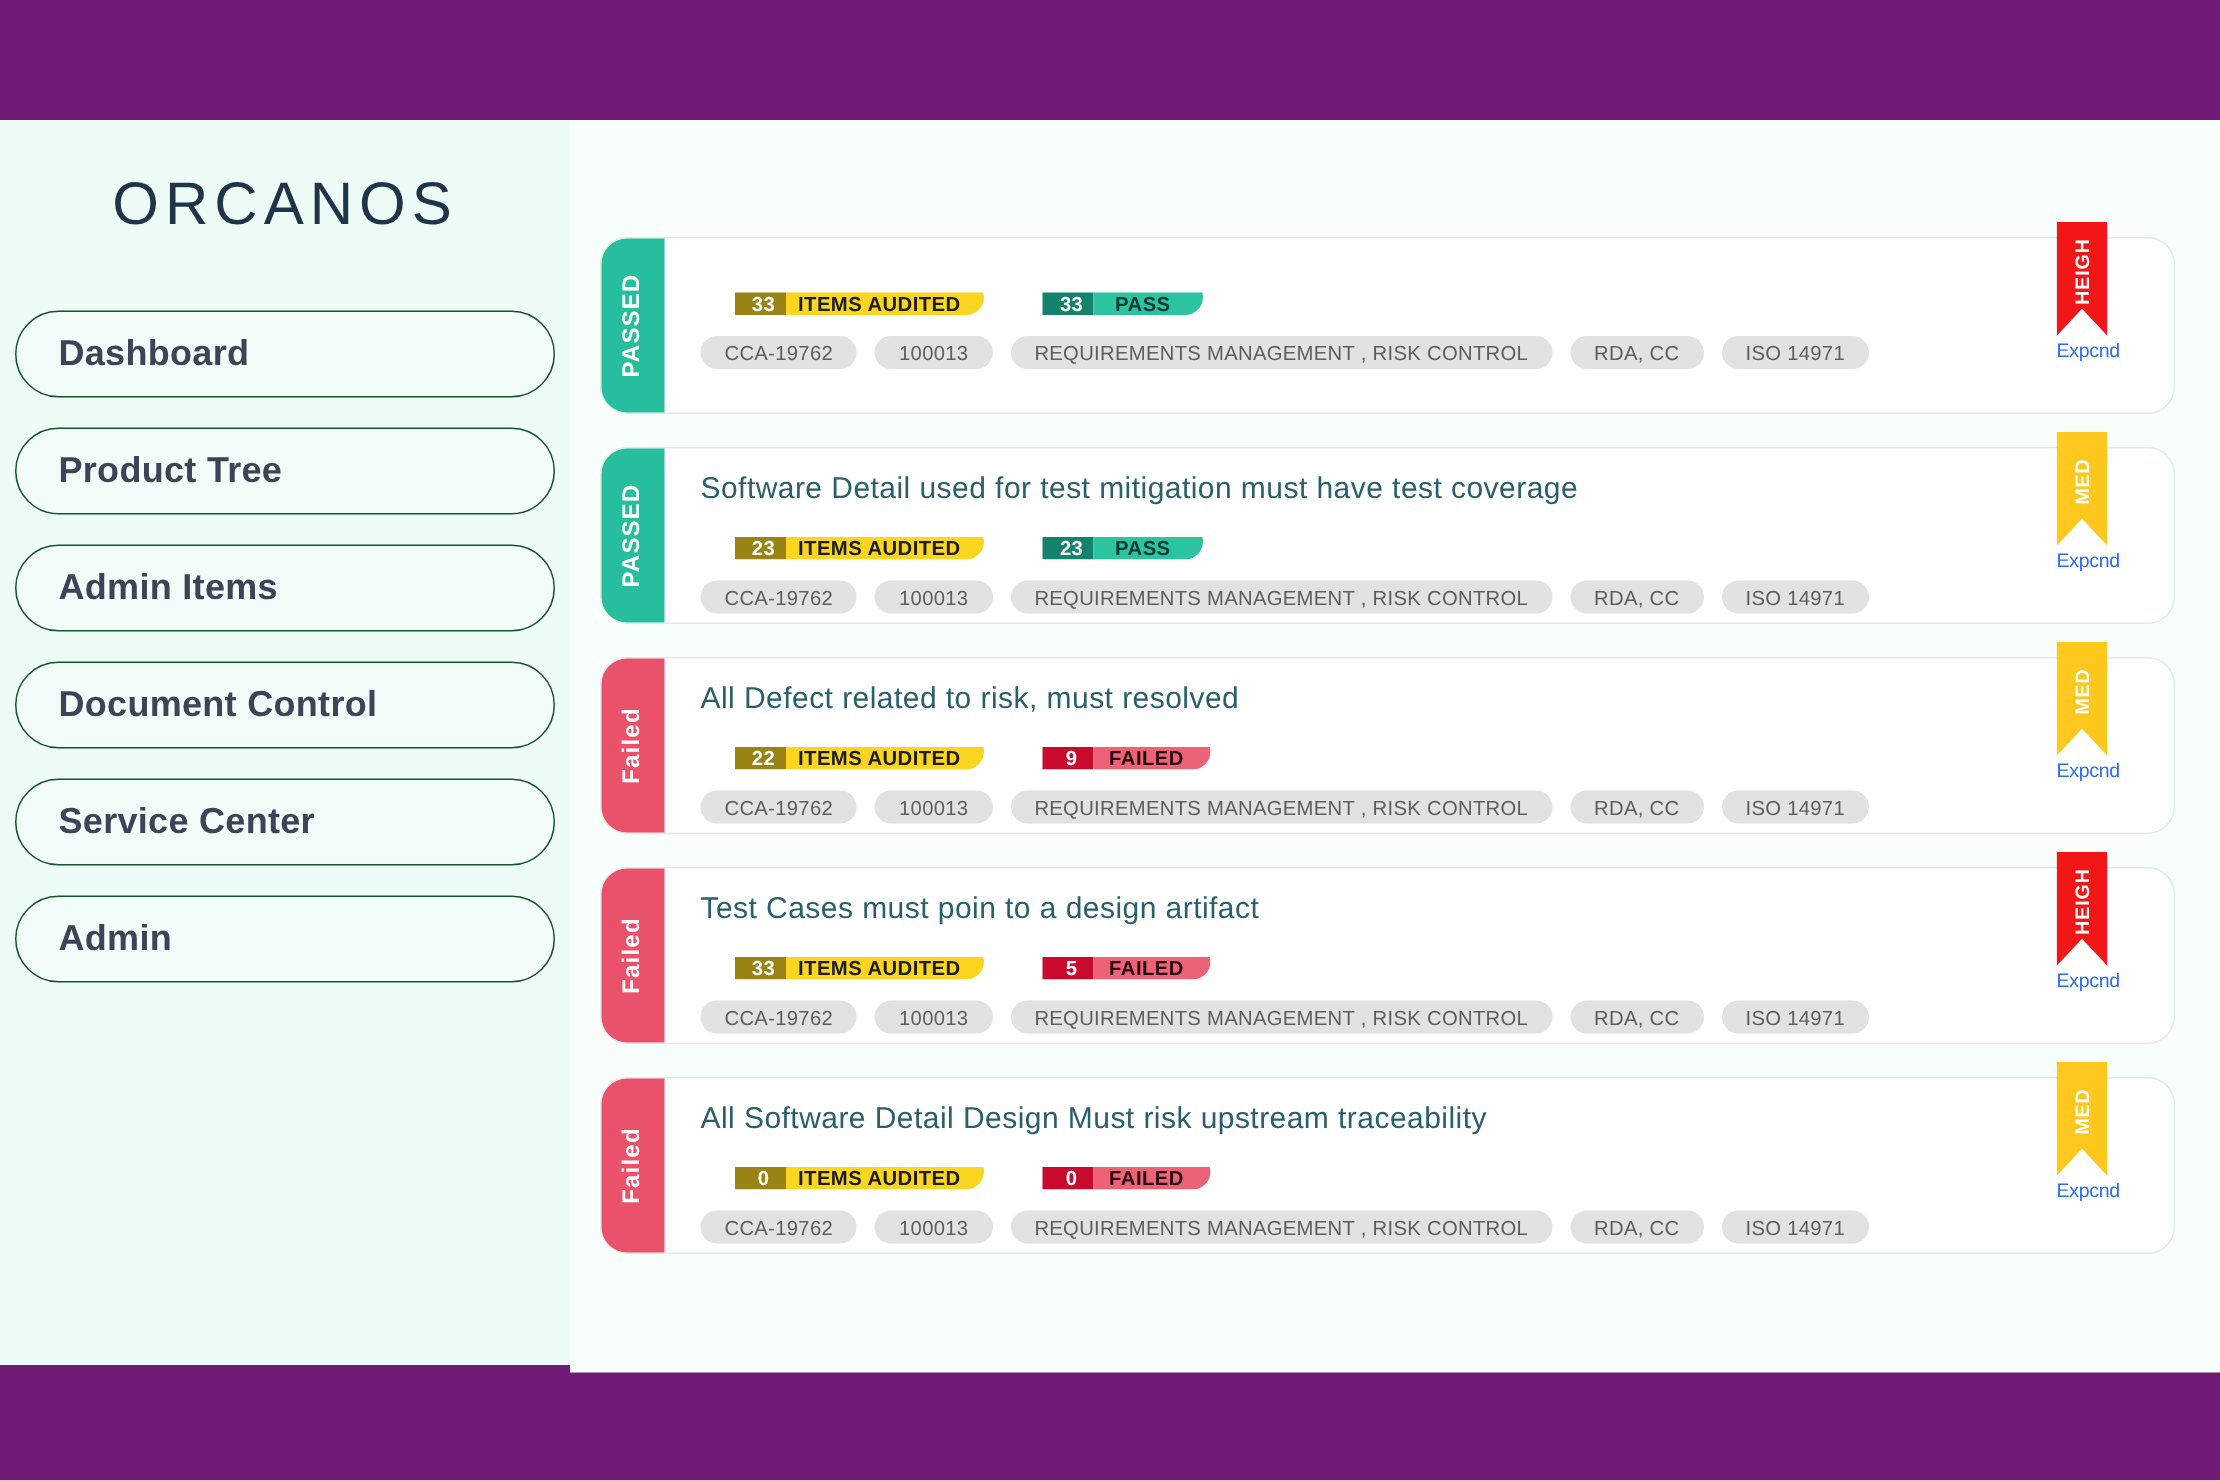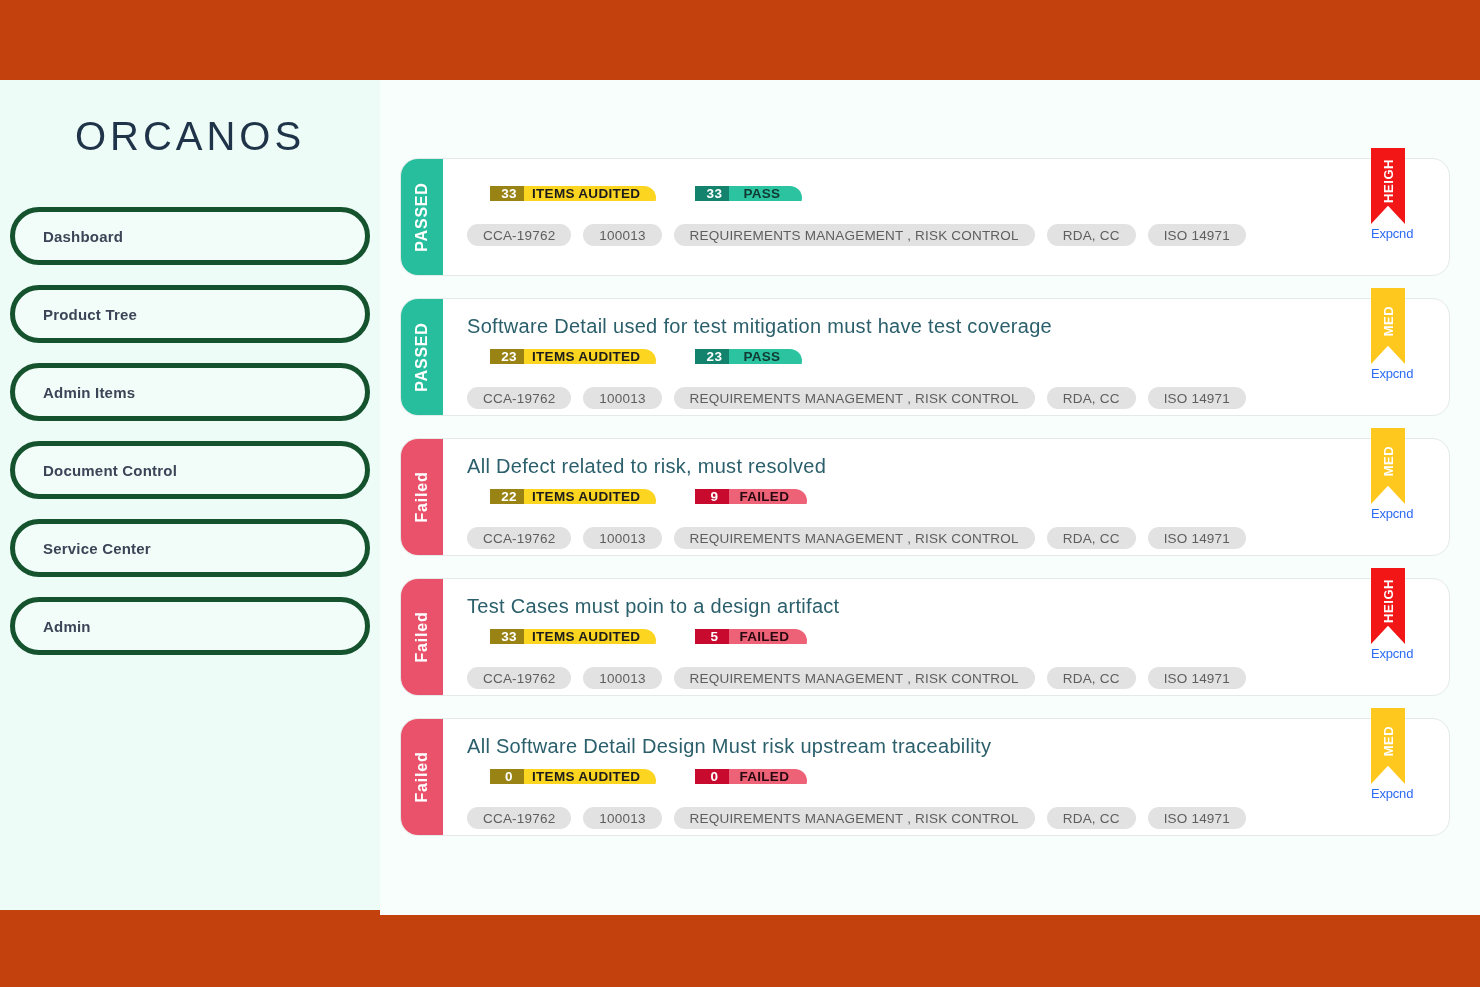--- a/index.html
+++ b/index.html
@@ -9,21 +9,21 @@
     height: 987px;
     background: #ffffff;
     font-family: "Liberation Sans", sans-serif;
     overflow: hidden;
   }
 
   #app {
     position: relative;
     width: 1480px;
     height: 987px;
-    background: #c2410c;
+    background: #701a75;
   }
 
   
   #sidebar {
     position: absolute;
     left: 0;
     top: 80px;
     width: 380px;
     height: 830px;
     background: #EDFCF7;
@@ -44,25 +44,25 @@
   #nav {
     margin-top: 38px;
     padding: 0 10px;
   }
 
   .nav-item {
     height: 58px;
     display: flex;
     align-items: center;
     padding-left: 28px;
-    border: 5px solid #14532d;
+    border: 1px solid #14532d;
     border-radius: 30px;
     background: #F2FDF9;
     margin-bottom: 20px;
-    font-size: 15px;
+    font-size: 24px;
     color: #3C4557;
     font-weight: 600;
     letter-spacing: 0.2px;
     cursor: pointer;
   }
 
   
   #main {
     position: absolute;
     left: 380px;
@@ -122,21 +122,21 @@
 
   .badge-row {
     margin-top: 11px;
     display: flex;
     gap: 16px;
     align-items: center;
   }
 
   .badge {
     display: inline-flex;
-    align-items: flex-start;
+    align-items: flex-end;
     height: 24px;
     border-radius: 12px;
     overflow: hidden;
     font-size: 13.5px;
     font-weight: 700;
     letter-spacing: 0.3px;
     padding-left: 23px;
   }
   .badge .num {
     display: flex;

